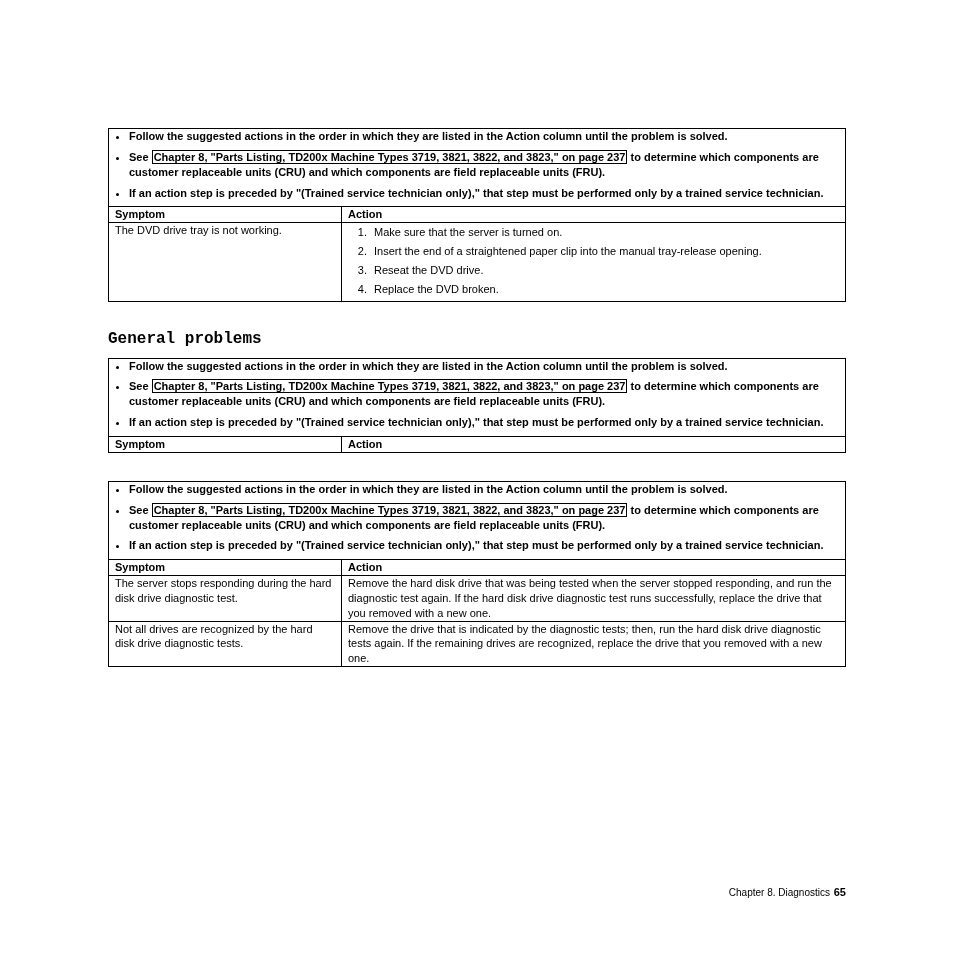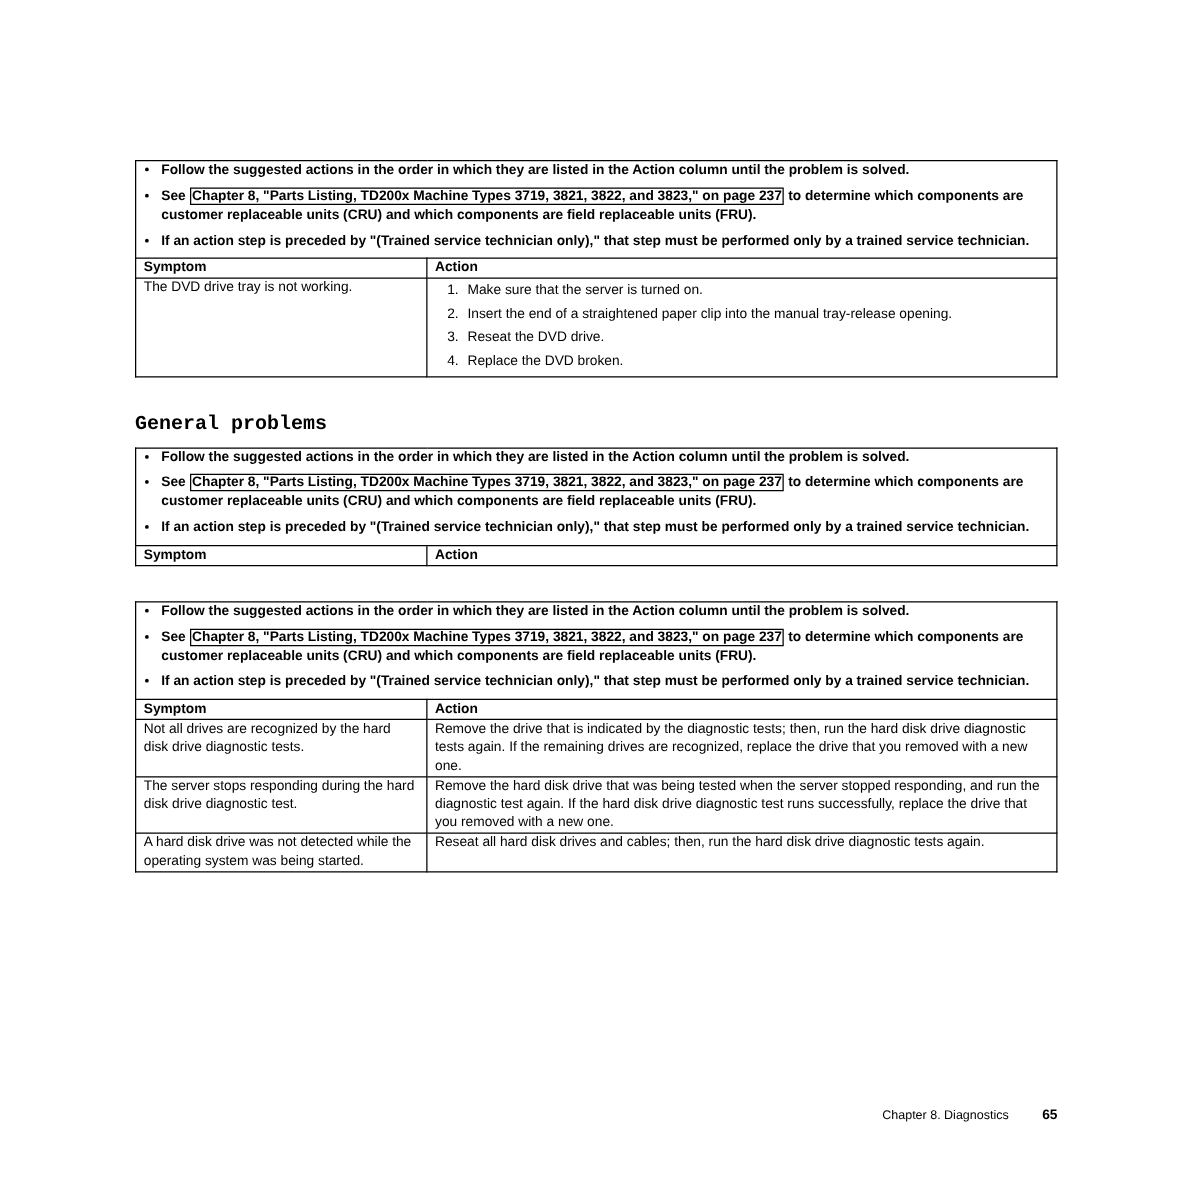--- a/index.html
+++ b/index.html
@@ -66,21 +66,21 @@
   ol.steps li {
     margin: 0 0 4px 0;
     padding-left: 4px;
   }
   .footer {
     position: absolute;
     bottom: 56px;
     right: 108px;
     font-size: 10px;
   }
-  .footer .pn { font-weight: bold; margin-left: 24px; font-size: 11px; }
+  .footer .pn { font-weight: bold; margin-left: 1px; font-size: 11px; }
 </style>
 </head>
 <body>
 
 <div class="page">
 
   <table class="tbl">
     <tbody>
         <tr>
           <td colspan="2" class="notes">
@@ -145,30 +145,26 @@
         </li>
         <li>If an action step is preceded by "(Trained service technician only)," that step must be performed only by a trained service technician.</li>
       </ul>
     </td>
         </tr>
     <tr>
       <th class="col-sym">Symptom</th>
       <th>Action</th>
     </tr>
     <tr>
-      <td>Not all drives are recognized by the hard disk drive diagnostic tests.</td>
-      <td>Remove the drive that is indicated by the diagnostic tests; then, run the hard disk drive diagnostic tests again. If the remaining drives are recognized, replace the drive that you removed with a new one.</td>
-    </tr>
-    <tr>
       <td>The server stops responding during the hard disk drive diagnostic test.</td>
       <td>Remove the hard disk drive that was being tested when the server stopped responding, and run the diagnostic test again. If the hard disk drive diagnostic test runs successfully, replace the drive that you removed with a new one.</td>
     </tr>
     <tr>
-      <td>A hard disk drive was not detected while the operating system was being started.</td>
-      <td>Reseat all hard disk drives and cables; then, run the hard disk drive diagnostic tests again.</td>
+      <td>Not all drives are recognized by the hard disk drive diagnostic tests.</td>
+      <td>Remove the drive that is indicated by the diagnostic tests; then, run the hard disk drive diagnostic tests again. If the remaining drives are recognized, replace the drive that you removed with a new one.</td>
     </tr>
   </tbody>
     </table>
 
 </div>
 
 <div class="footer">
   <span>Chapter 8. Diagnostics</span>
   <span class="pn">65</span>
 </div>

